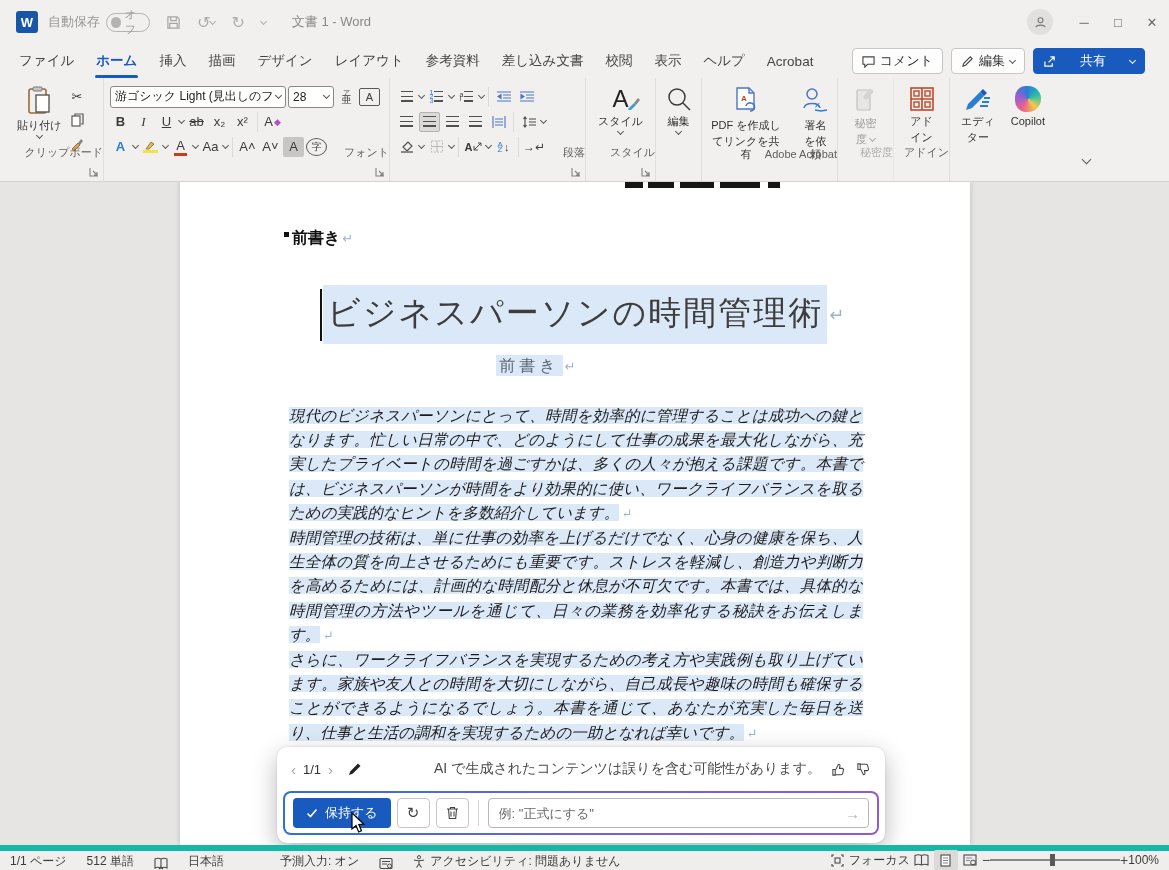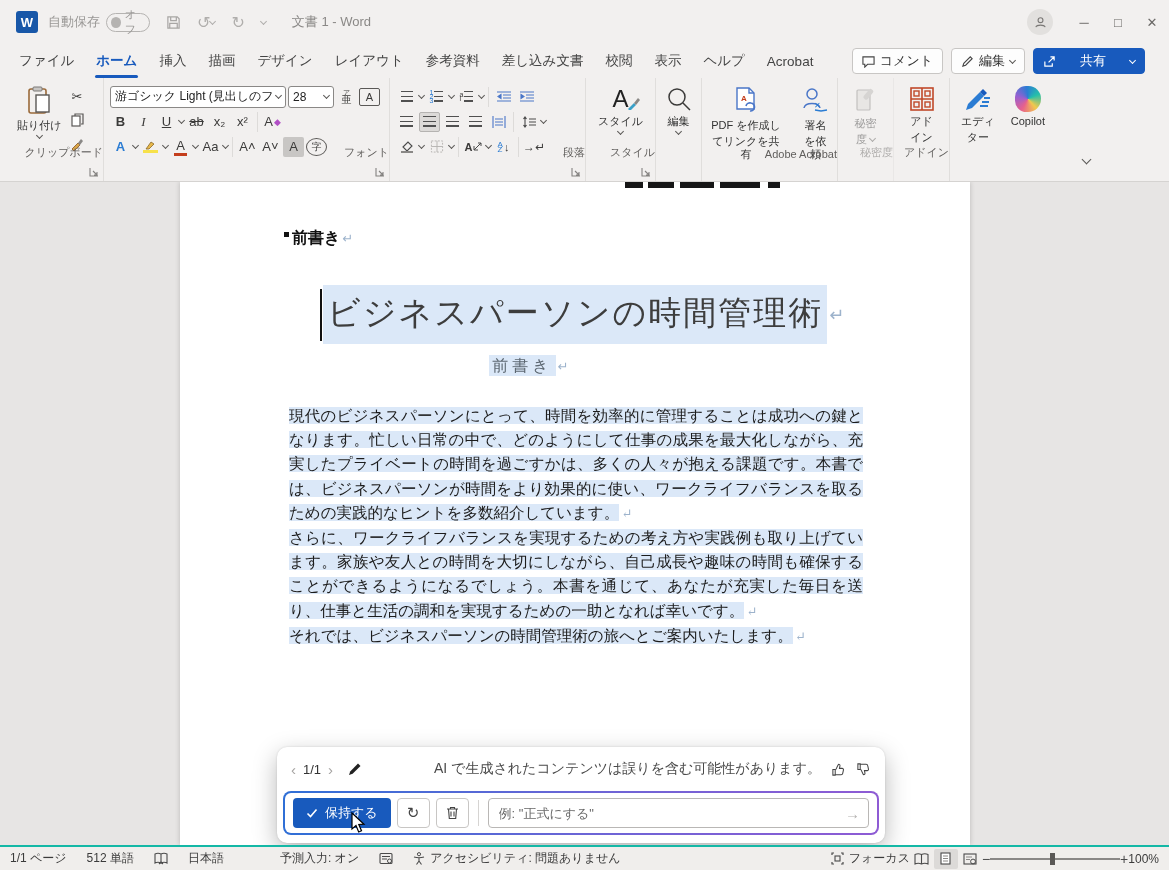--- a/index.html
+++ b/index.html
@@ -49,44 +49,44 @@
   
   .canvas { position:absolute; top:182px; left:0; right:0; height:663px; background:#e7e5e4; overflow:hidden; }
   .page { position:absolute; left:180px; top:0; width:790px; height:663px; background:#fff; box-shadow:0 0 5px rgba(0,0,0,.2); }
   .frag { position:absolute; top:0; height:6px; background:#161616; }
   .h1 { position:absolute; left:104px; top:46px; font-size:16px; font-weight:bold; color:#111; display:flex; align-items:center; }
   .h1 .sq { width:5px; height:5px; background:#111; margin-right:3px; margin-top:-8px; }
   .ret { color:#9db3cc; font-weight:normal; font-size:13px; margin-left:2px; }
   .title-line { position:absolute; left:140px; top:95px; display:flex; align-items:center;margin-top:8px; }
   .caret { width:2px; height:52px; background:#111; margin-right:1px; }
   .title-text { background:#dbe8f8; font-size:33px; font-weight:300; color:#3d3d3d; letter-spacing:2px; padding:6px 4px 8px 4px; white-space:nowrap; }
-  .subtitle-line { position:absolute; left:3px; width:692px; top:174px; text-align:center; }
+  .subtitle-line { position:absolute; left:10px; width:692px; top:174px; text-align:center; }
   .subtitle-text { background:#dbe8f8; color:#5b6670; font-size:16px; letter-spacing:4px; padding:2px 3px; }
   .bodytext { position:absolute; left:109px; top:222px; width:574px; font-family:"Liberation Serif","DejaVu Serif",serif; font-size:15.5px; line-height:24.2px; color:#1c1c1c; text-align:justify; }
   .bodytext p { margin:0; }
-  .hl { background:#dbe8f8; }
+  .hl { background:#dbe8f8;font-style:italic; }
 
   
   .aipanel { position:absolute; left:277px; top:565px; width:608px; height:96px; background:#fff; border-radius:10px; box-shadow:0 8px 24px rgba(0,0,0,.28), 0 0 2px rgba(0,0,0,.15); }
   .ai-head { height:44px; display:flex; align-items:center; padding:0 14px; gap:7px; font-size:13px; color:#333; }
   .navchev { color:#a5a3a1; font-size:15px; }
   .ai-right { margin-left:auto; display:flex; align-items:center; gap:10px; font-size:14px; color:#4a4a4a; }
   .ai-cmd { margin:0 6px; height:44px; border-radius:8px; display:flex; align-items:center; gap:6px; padding:0 8px;
             border:2px solid transparent;
             background:linear-gradient(#fff,#fff) padding-box, linear-gradient(90deg,#2f6fd6,#6b65d6,#8e5bd4) border-box; }
   .keepbtn { height:30px; background:#185abd; color:#fff; border-radius:4px; display:flex; align-items:center; gap:7px; font-size:13px; padding:0 13px; }
   .sqbtn { width:33px; height:30px; border:1px solid #c8c6c4; border-radius:4px; display:flex; align-items:center; justify-content:center; color:#444; font-size:15px; background:#fff; }
   .ai-div { width:1px; height:26px; background:#d6d4d2; margin:0 3px; }
   .ai-input { flex:1; height:30px; border:1px solid #b9b7b5; border-radius:4px; position:relative; display:flex; align-items:center; }
   .ai-input input { border:none; outline:none; width:100%; height:100%; font-size:13px; padding:0 28px 0 10px; color:#333; background:transparent; font-family:inherit; }
   .ai-input input::placeholder { color:#6a6a6a; }
   .sendarrow { position:absolute; right:8px; color:#b5b3b1; font-size:15px; }
 
   
-  .statusbar { position:absolute; bottom:0; left:0; right:0; height:25px; background:#f0eeec; border-top:2px solid #14b8a6; display:flex; align-items:center; font-size:12px; color:#3b3b3b; padding:0 10px; }
+  .statusbar { position:absolute; bottom:0; left:0; right:0; height:25px; background:#f0eeec; border-top:6px solid #14b8a6; display:flex; align-items:flex-end; font-size:12px; color:#3b3b3b; padding:0 10px; }
   .st { margin-right:20px; display:flex; align-items:center; gap:5px; white-space:nowrap; }
   .st-right { margin-left:auto; display:flex; align-items:center; }
   .viewbtn { display:flex; align-items:center; justify-content:center; width:24px; height:20px; border-radius:2px; }
   .viewbtn.sel { background:#dcdad8; }
   .zoomtrack { width:130px; height:2px; background:#8a8886; position:relative; }
   .zoomthumb { position:absolute; left:60px; top:-5px; width:5px; height:12px; background:#5a5856; }
 
   .cursor { position:absolute; left:350px; top:630px; z-index:50; }
   svg.ic { display:block; }
 </style>
@@ -477,20 +477,21 @@
         <span class="title-text">ビジネスパーソンの時間管理術</span>
         <span class="ret" style="font-size:18px">↵</span>
       </div>
 
       <div class="subtitle-line">
         <span class="subtitle-text">前書き</span><span class="ret">↵</span>
       </div>
 
       <div class="bodytext">
         <p><span class="hl">現代のビジネスパーソンにとって、時間を効率的に管理することは成功への鍵となります。忙しい日常の中で、どのようにして仕事の成果を最大化しながら、充実したプライベートの時間を過ごすかは、多くの人々が抱える課題です。本書では、ビジネスパーソンが時間をより効果的に使い、ワークライフバランスを取るための実践的なヒントを多数紹介しています。</span><span class="ret">↵</span></p>
+        <p><span class="hl">時間管理の技術は、単に仕事の効率を上げるだけでなく、心身の健康を保ち、人生全体の質を向上させるためにも重要です。ストレスを軽減し、創造力や判断力を高めるためには、計画的な時間配分と休息が不可欠です。本書では、具体的な時間管理の方法やツールを通じて、日々の業務を効率化する秘訣をお伝えします。</span><span class="ret">↵</span></p>
         <p><span class="hl">さらに、ワークライフバランスを実現するための考え方や実践例も取り上げています。家族や友人との時間を大切にしながら、自己成長や趣味の時間も確保することができるようになるでしょう。本書を通じて、あなたが充実した毎日を送り、仕事と生活の調和を実現するための一助となれば幸いです。</span><span class="ret">↵</span></p>
         <p><span class="hl">それでは、ビジネスパーソンの時間管理術の旅へとご案内いたします。</span><span class="ret">↵</span></p>
       </div>
     </div>
 
     <div class="aipanel">
       <div class="ai-head">
         <span class="navchev">‹</span>
         <span>1/1</span>
         <span class="navchev">›</span>

